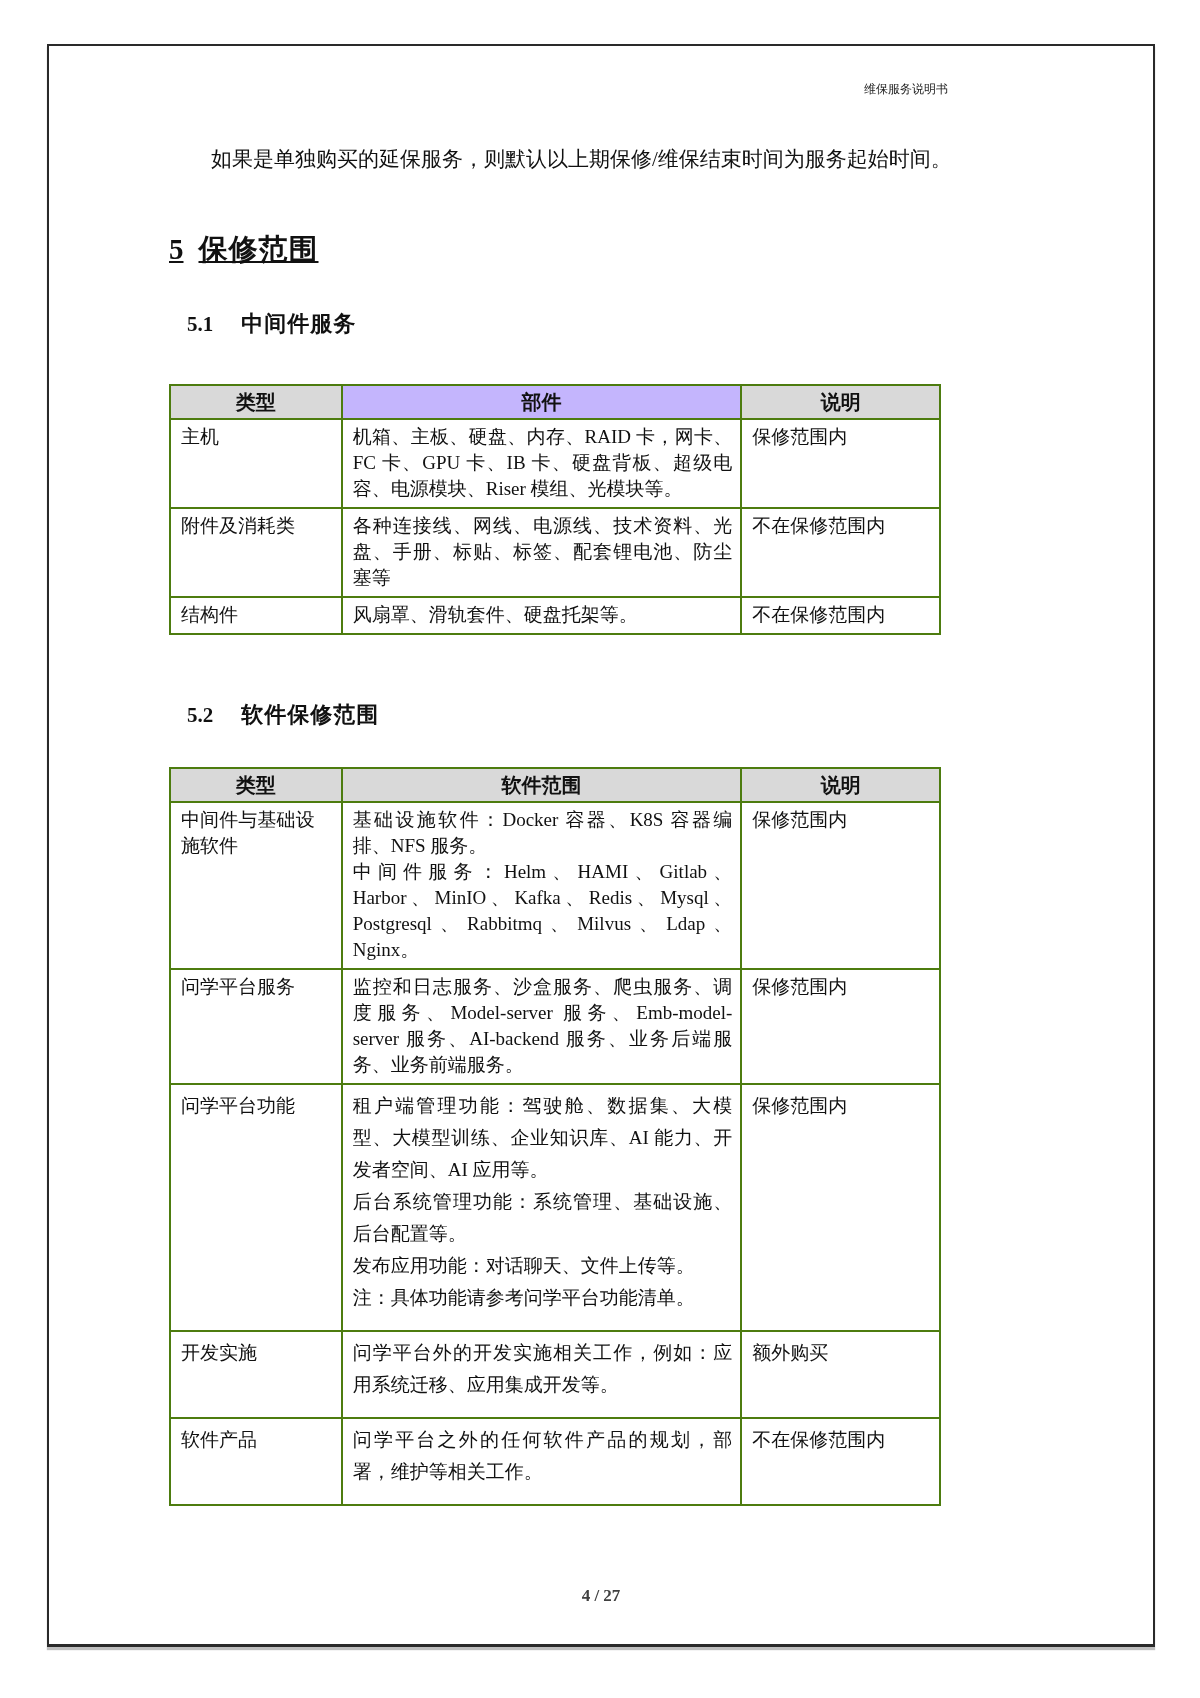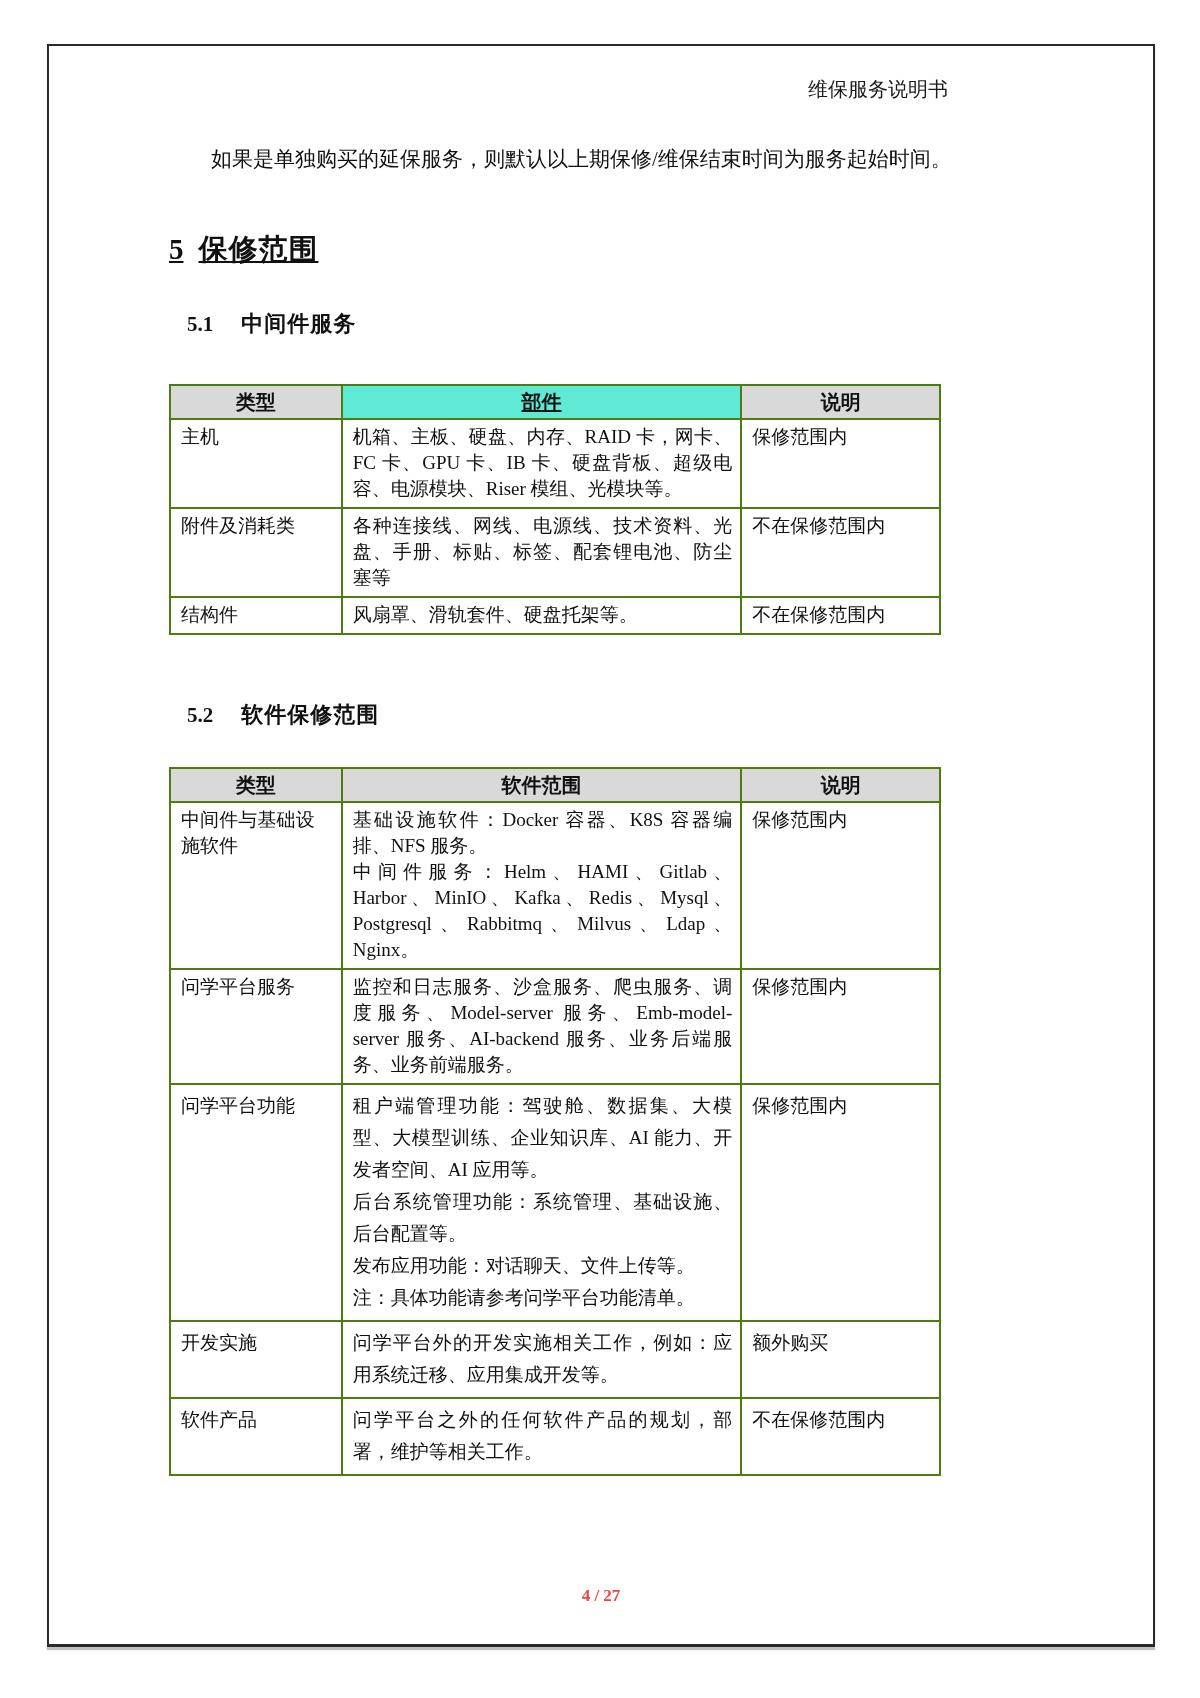--- a/index.html
+++ b/index.html
@@ -16,21 +16,21 @@
     width: 1108px; height: 1603px;
     background: #ffffff;
     border: 2px solid #2a2a2a;
     border-bottom-width: 3px;
     box-shadow: 0 3px 1px rgba(0,0,0,0.25);
   }
   .page-header {
     margin-top: 32px;
     padding-right: 205px;
     text-align: right;
-    font-size: 20px;
+    font-size: 12px;
     line-height: 22px;
     color: #1a1a1a;
   }
   .intro {
     margin: 44px 170px 0 120px;
     font-size: 21px;
     line-height: 30px;
     text-indent: 2em;
     text-align: justify;
   }
@@ -85,29 +85,29 @@
   table.doc td {
     vertical-align: top;
     line-height: 26px;
     padding: 4px 8px 5px 10px;
     text-align: justify;
     border-radius: 29px;
   }
   table.doc td.col-type { padding-right: 26px; }
   table.doc td.col-content { white-space: pre-line; }
   table.doc td.col-note { text-align: left; }
-  table.doc tr.loose td { line-height: 32px; padding-top: 5px; padding-bottom: 6px; }
+  table.doc tr.loose td { line-height: 32px; padding-top: 5px; padding-bottom: 16px; }
   .page-footer {
     position: absolute;
     left: 0; right: 0;
     bottom: 38px;
     text-align: center;
     font-size: 17px;
     font-weight: bold;
-    color: #ef4444;
+    color: #404040;
   }
 </style>
 </head>
 <body>
 
 <div class="page">
 
   <div class="page-header">
     <span>维保服务说明书</span>
   </div>
@@ -124,21 +124,21 @@
 
   <table class="doc doc1">
     <colgroup>
       <col style="width:22.3%">
       <col style="width:51.9%">
       <col style="width:25.8%">
     </colgroup>
     <thead>
       <tr>
         <th style="background: rgb(217, 217, 217);">类型</th>
-        <th style="background: #5eead4; text-decoration: underline;">部件</th>
+        <th style="background: #c4b5fd;">部件</th>
         <th style="background: rgb(217, 217, 217);">说明</th>
       </tr>
     </thead>
     <tbody>
         <tr>
           <td class="col-type">主机</td>
           <td class="col-content">机箱、主板、硬盘、内存、RAID 卡，网卡、FC 卡、GPU 卡、IB 卡、硬盘背板、超级电容、电源模块、Riser 模组、光模块等。</td>
           <td class="col-note">保修范围内</td>
         </tr>
         <tr>

